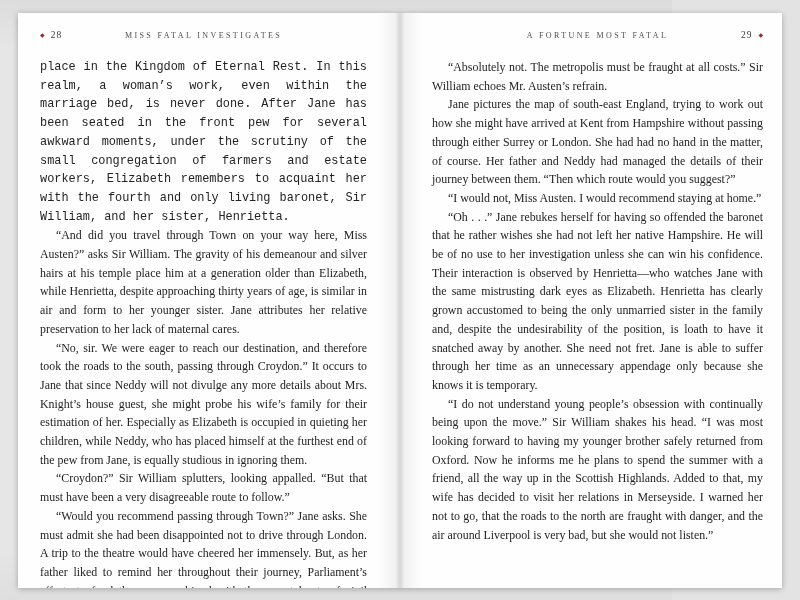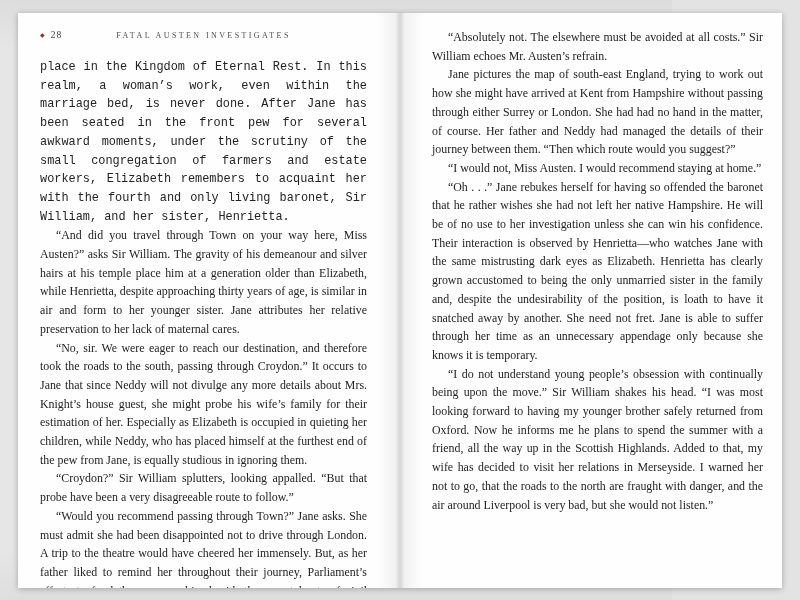--- a/index.html
+++ b/index.html
@@ -93,35 +93,43 @@
 
 <div class="screen">
   <div class="spread">
 
     <div class="page page-left">
       <div class="page-header">
         <span class="header-cell-left">
           <span class="ornament">◆</span>
           <span class="pagenum">28</span>
         </span>
-        <span class="running-title">FATAL AUSTEN INVESTIGATES</span>
+        <span class="running-title">MISS FATAL INVESTIGATES</span>
         <span class="header-cell-right"></span>
       </div>
       <div class="page-body">
         <p class="noindent">place in the Kingdom of Eternal Rest. In this realm, a woman’s work, even within the marriage bed, is never done. After Jane has been seated in the front pew for several awkward moments, under the scrutiny of the small congregation of farmers and estate workers, Elizabeth remembers to acquaint her with the fourth and only living baronet, Sir William, and her sister, Henrietta.</p>
         <p>“And did you travel through Town on your way here, Miss Austen?” asks Sir William. The gravity of his demeanour and silver hairs at his temple place him at a generation older than Elizabeth, while Henrietta, despite approaching thirty years of age, is similar in air and form to her younger sister. Jane attributes her relative preservation to her lack of maternal cares.</p>
         <p>“No, sir. We were eager to reach our destination, and therefore took the roads to the south, passing through Croydon.” It occurs to Jane that since Neddy will not divulge any more details about Mrs. Knight’s house guest, she might probe his wife’s family for their estimation of her. Especially as Elizabeth is occupied in quieting her children, while Neddy, who has placed himself at the furthest end of the pew from Jane, is equally studious in ignoring them.</p>
-        <p>“Croydon?” Sir William splutters, looking appalled. “But that probe have been a very disagreeable route to follow.”</p>
+        <p>“Croydon?” Sir William splutters, looking appalled. “But that must have been a very disagreeable route to follow.”</p>
         <p>“Would you recommend passing through Town?” Jane asks. She must admit she had been disappointed not to drive through London. A trip to the theatre would have cheered her immensely. But, as her father liked to remind her throughout their journey, Parliament’s efforts to fund the war, combined with the recent bouts of civil unrest, have made touring dangerous and expensive. It seemed churlish of Jane to complain too loudly about a lack of entertainment when elsewhere in the Kingdom of Great Britain people are rioting for want of bread.</p>
       </div>
     </div>
 
     <div class="page page-right">
+      <div class="page-header">
+        <span class="header-cell-left"></span>
+        <span class="running-title">A FORTUNE MOST FATAL</span>
+        <span class="header-cell-right">
+          <span class="pagenum">29</span>
+          <span class="ornament">◆</span>
+        </span>
+      </div>
       <div class="page-body">
-        <p>“Absolutely not. The elsewhere must be avoided at all costs.” Sir William echoes Mr. Austen’s refrain.</p>
+        <p>“Absolutely not. The metropolis must be fraught at all costs.” Sir William echoes Mr. Austen’s refrain.</p>
         <p>Jane pictures the map of south-east England, trying to work out how she might have arrived at Kent from Hampshire without passing through either Surrey or London. She had had no hand in the matter, of course. Her father and Neddy had managed the details of their journey between them. “Then which route would you suggest?”</p>
         <p>“I would not, Miss Austen. I would recommend staying at home.”</p>
         <p>“Oh . . .” Jane rebukes herself for having so offended the baronet that he rather wishes she had not left her native Hampshire. He will be of no use to her investigation unless she can win his confidence. Their interaction is observed by Henrietta—who watches Jane with the same mistrusting dark eyes as Elizabeth. Henrietta has clearly grown accustomed to being the only unmarried sister in the family and, despite the undesirability of the position, is loath to have it snatched away by another. She need not fret. Jane is able to suffer through her time as an unnecessary appendage only because she knows it is temporary.</p>
         <p>“I do not understand young people’s obsession with continually being upon the move.” Sir William shakes his head. “I was most looking forward to having my younger brother safely returned from Oxford. Now he informs me he plans to spend the summer with a friend, all the way up in the Scottish Highlands. Added to that, my wife has decided to visit her relations in Merseyside. I warned her not to go, that the roads to the north are fraught with danger, and the air around Liverpool is very bad, but she would not listen.”</p>
       </div>
     </div>
 
     <div class="gutter"></div>
   </div>
 </div>

